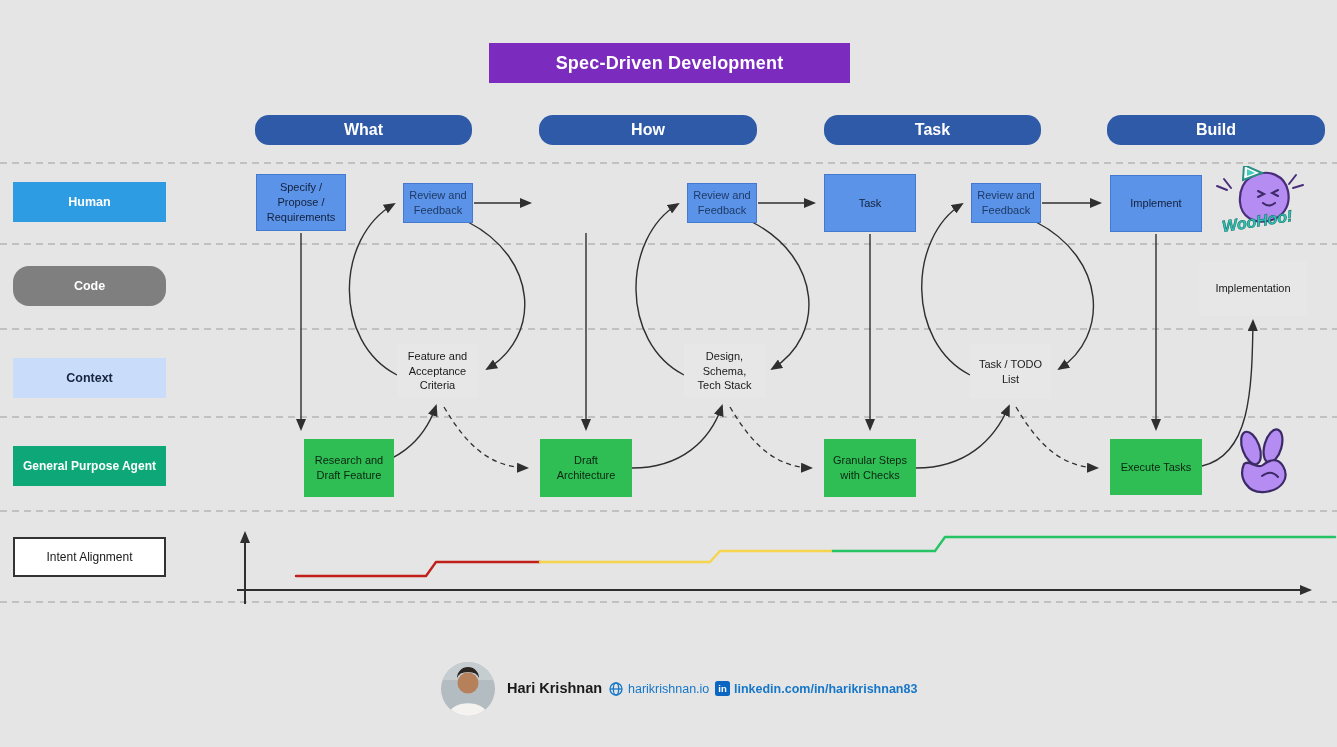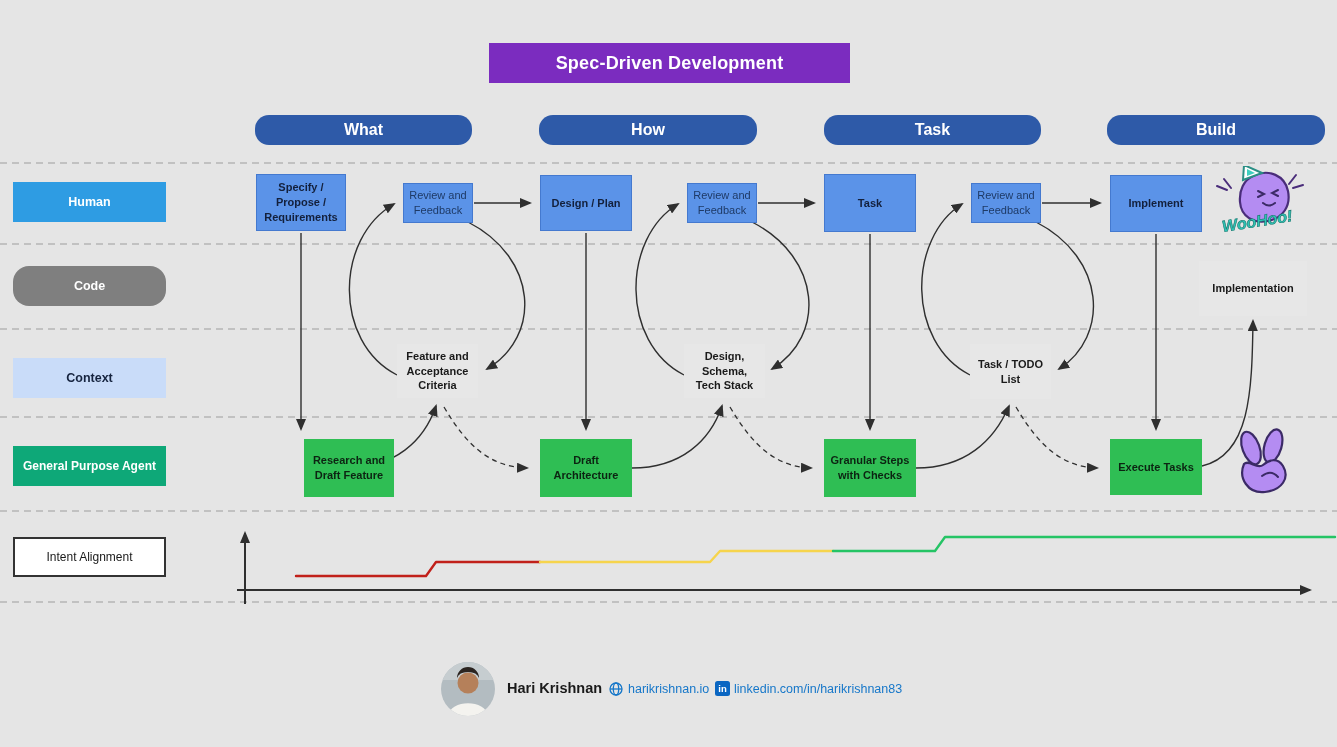--- a/index.html
+++ b/index.html
@@ -24,21 +24,21 @@
     display:flex;align-items:center;justify-content:center;text-align:center;
     font-weight:bold;font-size:12.5px;
   }
   .lane-human{background:#2e9ce3;color:#fff;}
   .lane-code{background:#7f7f7f;color:#fff;}
   .lane-context{background:#c9dcf9;color:#16243f;}
   .lane-gpa{background:#0ea878;color:#fff;font-size:12px;}
   .lane-intent{background:#fff;border:2px solid #333;color:#1a1a1a;font-weight:400;font-size:12px;}
   .node{
     position:absolute;box-sizing:border-box;display:flex;align-items:center;justify-content:center;
-    text-align:center;font-weight:bold;font-size:11px;line-height:1.35;white-space:pre-line;
+    text-align:center;font-weight:normal;font-size:11px;line-height:1.35;white-space:pre-line;
     color:#13203c;
   }
   .blue{background:#5b93e8;border:1px solid #4479cf;}
   .rf{background:#5b93e8;border:1px solid #4479cf;font-weight:400;color:#1e3a66;}
   .gray{background:#e7e7e7;color:#1a1a1a;}
   .green{background:#2fbe54;color:#0c2412;}
   .footer-name{position:absolute;left:507px;top:680px;font-size:14.5px;font-weight:bold;color:#1a1a1a;}
   .footer-link{position:absolute;top:682px;font-size:12.5px;color:#1677c9;text-decoration:none;cursor:pointer;}
   .sticker{position:absolute;}
 </style>
@@ -118,21 +118,20 @@
   <div class="lane-label lane-code" style="top:266px;border-radius:16px;">Code</div>
   <div class="lane-label lane-context" style="top:358px;">Context</div>
   <div class="lane-label lane-gpa" style="top:446px;">General Purpose Agent</div>
   <div class="lane-label lane-intent" style="top:537px;">Intent Alignment</div>
 
   <div class="node blue" style="left:256px;top:174px;width:90px;height:57px;">Specify /
 Propose /
 Requirements</div>
   <div class="node rf" style="left:403px;top:183px;width:70px;height:40px;">Review and
 Feedback</div>
-  <div class="node blue" style="left:540px;top:175px;width:92px;height:56px;">Design / Plan</div>
   <div class="node rf" style="left:687px;top:183px;width:70px;height:40px;">Review and
 Feedback</div>
   <div class="node blue" style="left:824px;top:174px;width:92px;height:58px;">Task</div>
   <div class="node rf" style="left:971px;top:183px;width:70px;height:40px;">Review and
 Feedback</div>
   <div class="node blue" style="left:1110px;top:175px;width:92px;height:57px;">Implement</div>
 
   <div class="node gray" style="left:1199px;top:261px;width:108px;height:55px;">Implementation</div>
 
   <div class="node gray" style="left:397px;top:344px;width:81px;height:54px;">Feature and
@@ -201,15 +200,15 @@
       <circle cx="7" cy="7" r="6"></circle>
       <ellipse cx="7" cy="7" rx="2.7" ry="6"></ellipse>
       <line x1="1" y1="7" x2="13" y2="7"></line>
     </g>
   </svg>
   <a class="footer-link" style="left:628px;">harikrishnan.io</a>
   <svg class="abs" style="left:715px;top:681px;" width="15" height="15" viewBox="0 0 15 15">
     <rect width="15" height="15" rx="2.5" fill="#0a66c2"></rect>
     <text x="7.5" y="11" text-anchor="middle" font-family="Liberation Sans, sans-serif" font-size="9.5" font-weight="bold" fill="#ffffff">in</text>
   </svg>
-  <a class="footer-link" style="left:734px;">linkedin.com/in/harikrishnan83</a>
+  <a class="footer-link" style="left:734px;font-weight:bold;">linkedin.com/in/harikrishnan83</a>
 
 </div>
 
 </body></html>

